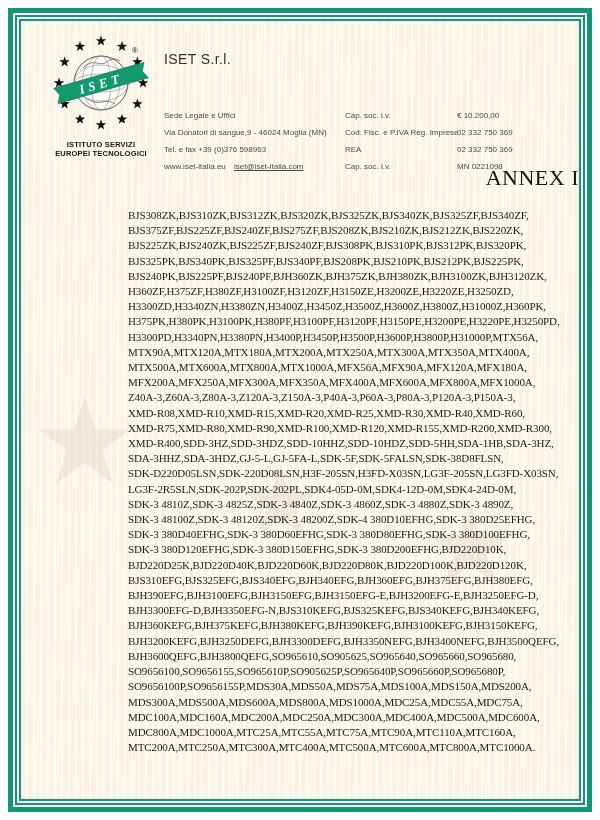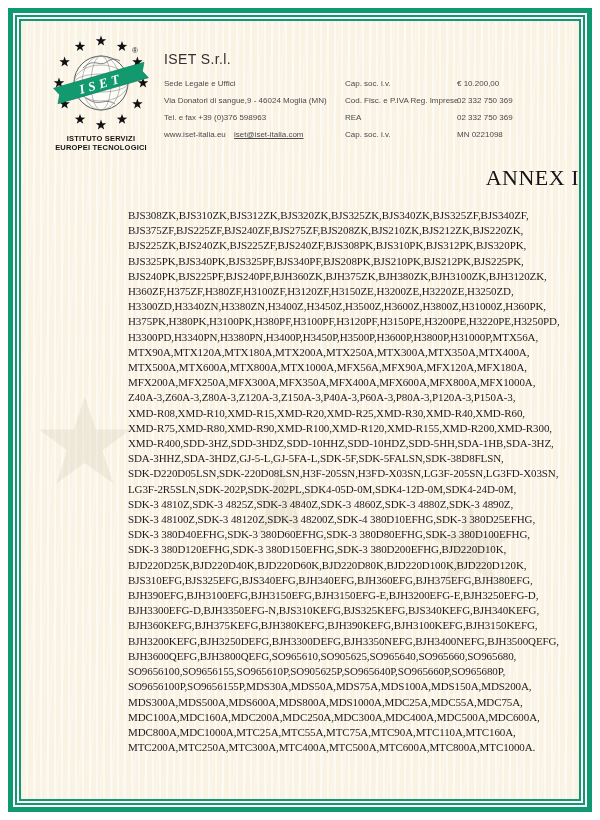--- a/index.html
+++ b/index.html
@@ -23,30 +23,30 @@
     overflow:hidden;
   }
   
   .wm{position:absolute;color:#b7ab8e;opacity:.16;font-size:120px;line-height:1;pointer-events:none;}
   .wm1{left:10px;top:360px;}
   .wm2{left:215px;top:430px;font-size:100px;}
   .wm3{left:400px;top:470px;font-size:110px;}
   
   .logo{position:absolute;left:24px;top:14px;width:112px;text-align:center;}
   .logo svg{display:block;margin:0 auto;}
-  .logo-caption{margin-top:3px;font-size:7.5px;font-weight:bold;line-height:9px;
+  .logo-caption{margin-top:9px;font-size:7.5px;font-weight:bold;line-height:9px;
     letter-spacing:.2px;color:#141414;}
   .company-name{position:absolute;left:143px;top:30px;font-size:14px;color:#303030;
     letter-spacing:.4px;font-weight:400;}
   .info-grid{
     position:absolute;left:143px;top:58px;width:400px;
     display:grid;grid-template-columns:181px 112px auto;grid-auto-rows:17px;
     font-size:8px;color:#4a4a4a;align-items:start;
   }
-  .info-grid div{white-space:nowrap;}
+  .info-grid div{white-space:nowrap;margin-top:32px;}
   .email-link{color:#4a4a4a;text-decoration:underline;cursor:pointer;}
   .website-text{margin-right:6px;}
   
   .annex-title{
     position:absolute;left:16px;right:0;top:144px;margin:0;text-align:right;
     font-family:"Liberation Serif",serif;font-weight:400;
     font-size:22px;letter-spacing:.5px;color:#141414;
   }
   .codes{
     position:absolute;left:107px;top:187px;

